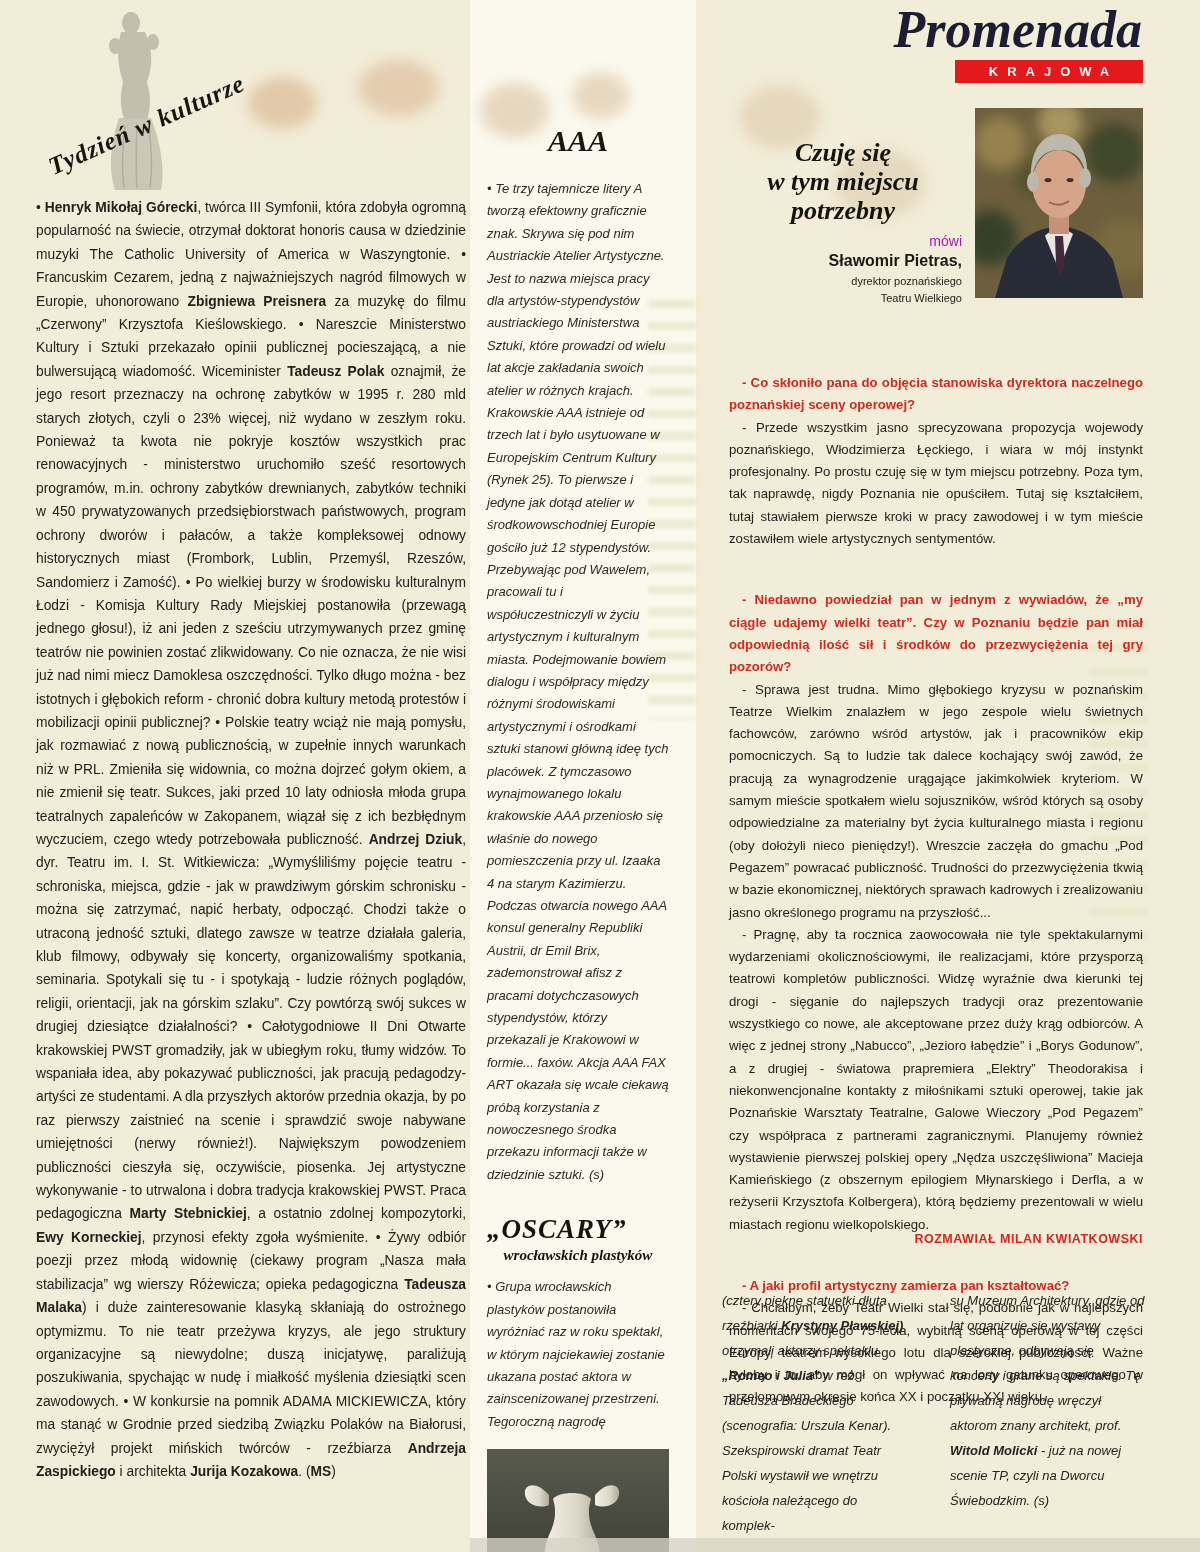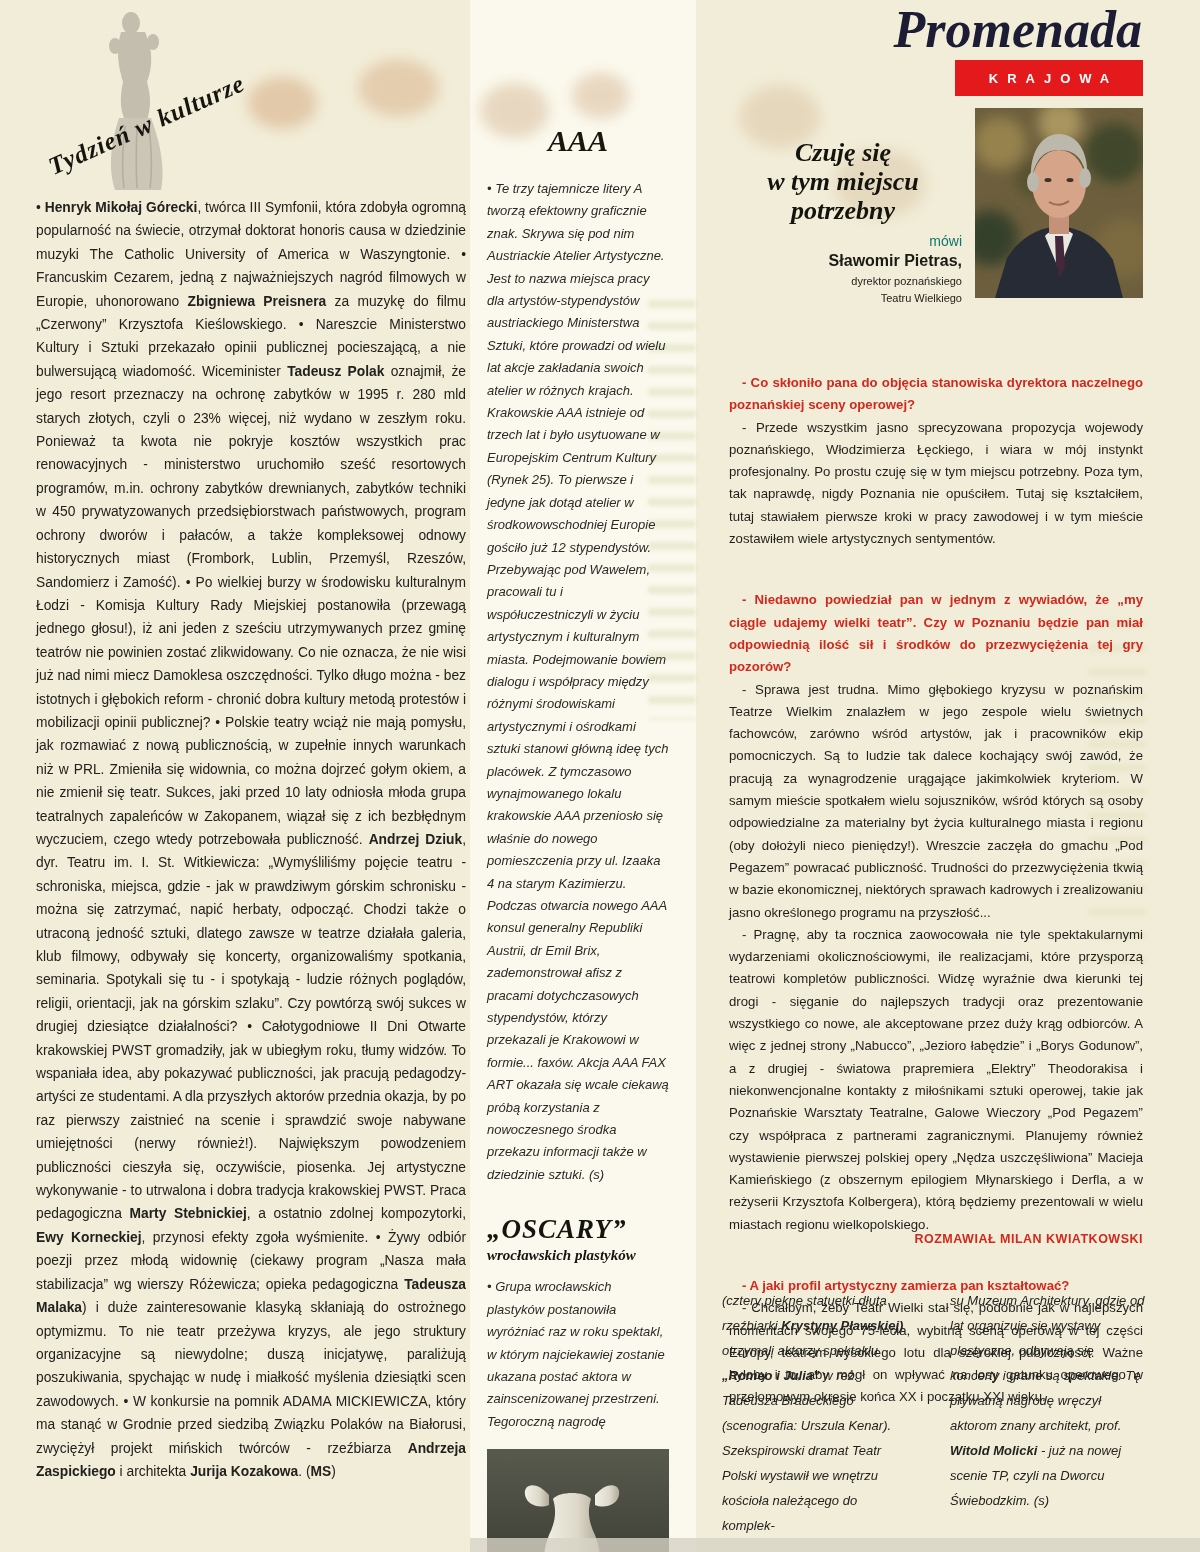--- a/index.html
+++ b/index.html
@@ -31,35 +31,35 @@
      font-size:13.8px;line-height:23.4px;text-align:justify;hyphens:auto;}
   .b{font-weight:bold;}
   
   .mid-col{position:absolute;left:487px;top:124px;width:182px;}
   .aaa-title{margin:0 0 20px;text-align:center;font-family:"Liberation Serif",serif;
      font-style:italic;font-weight:bold;font-size:30px;color:#17170f;}
   .mid-text{font-style:italic;font-size:13px;line-height:22.4px;color:#2a2a26;text-align:left;}
   .oscary-title{margin:28px 0 2px;font-family:"Liberation Serif",serif;font-style:italic;
      font-weight:bold;font-size:27px;letter-spacing:1px;color:#15150f;}
   .oscary-sub{margin:0 0 12px;font-family:"Liberation Serif",serif;font-style:italic;
-     font-weight:bold;font-size:15px;color:#15150f;}
+     font-weight:bold;font-size:15px;color:#15150f;text-align:center;}
   .statue-photo{margin-top:16px;width:182px;height:250px;}
   .statue-photo svg{display:block;width:100%;height:100%;}
   
   .masthead{position:absolute;right:58px;top:4px;font-family:"Liberation Serif",serif;
      font-style:italic;font-weight:bold;font-size:52px;line-height:1;color:#1c1c34;}
-  .banner{position:absolute;right:57px;top:60px;width:188px;height:36px;background:#e4191c;
+  .banner{position:absolute;right:57px;top:60px;width:188px;height:23px;background:#e4191c;
      display:flex;align-items:center;justify-content:center;}
   .banner span{color:#fff;font-weight:bold;font-size:13px;letter-spacing:9px;padding-left:9px;}
   .portrait{position:absolute;left:975px;top:108px;width:168px;height:190px;}
   .portrait svg{display:block;width:100%;height:100%;}
   .headline{position:absolute;left:724px;top:138px;width:238px;text-align:right;}
   .hl{font-family:"Liberation Serif",serif;font-style:italic;font-weight:bold;
      font-size:26px;line-height:1.12;color:#14140e;text-align:center;}
-  .says{margin-top:8px;font-size:14px;color:#0f766e;}
+  .says{margin-top:8px;font-size:14px;color:#a21caf;}
   .person{font-weight:bold;font-size:16px;line-height:1.5;color:#1a1a15;}
   .role{font-size:11px;line-height:1.5;color:#23231d;}
   
   .interview{position:absolute;left:729px;top:333px;width:414px;font-size:13.2px;
      line-height:22.3px;text-align:justify;color:#1f1f1b;}
   .interview p{margin:0;text-indent:13px;}
   .interview p.q{color:#d2281e;font-weight:bold;margin-top:39px;}
   .credit{position:absolute;right:57px;top:1232px;font-weight:bold;font-size:12.5px;
      letter-spacing:.5px;color:#d2281e;text-transform:uppercase;}
   

